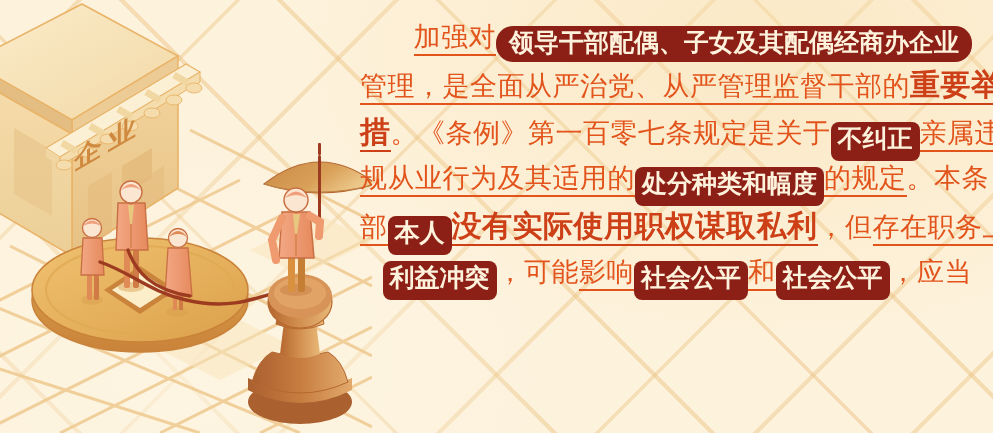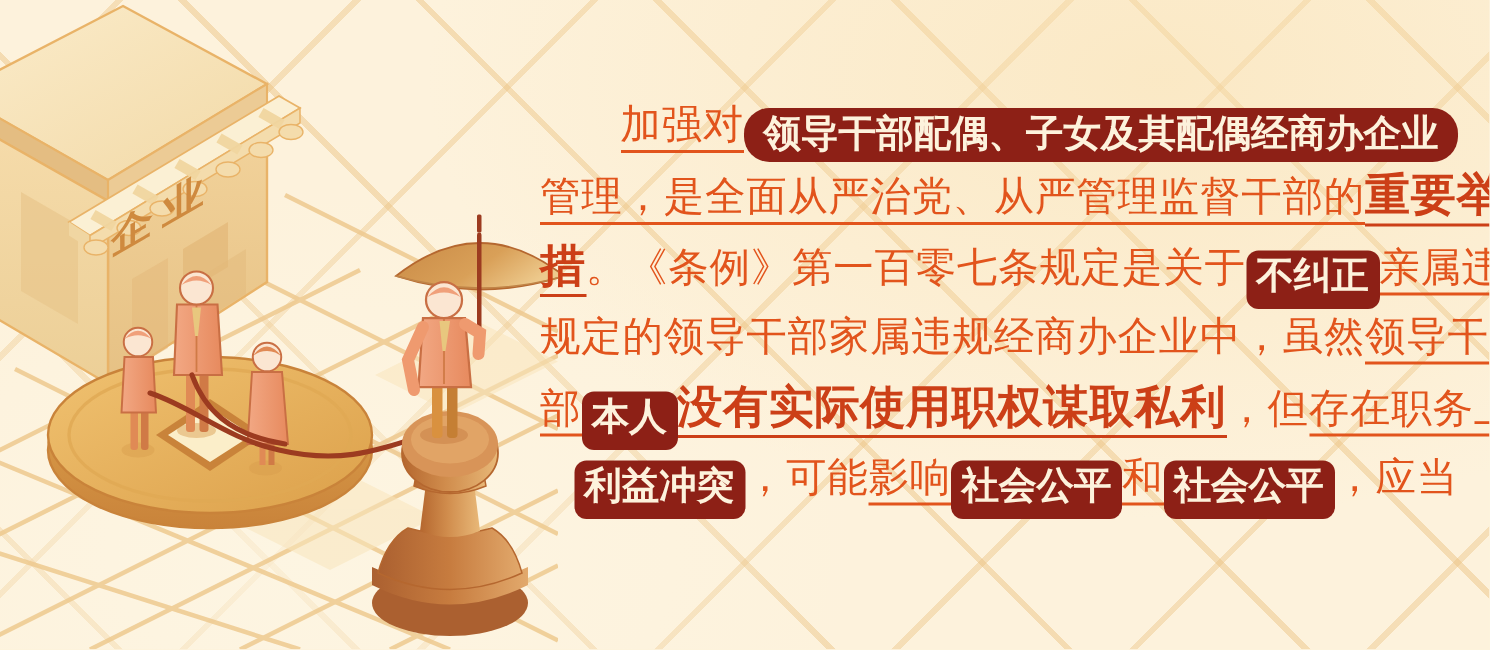--- a/index.html
+++ b/index.html
@@ -59,21 +59,20 @@
   .text-block {
     position: absolute;
     left: 360px;
     top: 14px;
     width: 612px;
     text-align: right;
     line-height: 47px;
     font-size: 27px;
     letter-spacing: 0.5px;
     color: #e2541c;
-    margin-top: 46px;
   }
   .line {
     white-space: nowrap;
     display: block;
     height: 47px;
   }
   .seg { display: inline; }
   .seg.u {
     border-bottom: 2px solid #e2541c;
     padding-bottom: 2px;
@@ -295,18 +294,18 @@
       <path d="M282 218 L272 240 L276 260" fill="none" stroke="#ef9a6f" stroke-width="8" stroke-linecap="round"></path>
       <circle cx="296" cy="200" r="12" fill="#fbe6d2" stroke="#c96f44" stroke-width="1.5"></circle>
       <path d="M285 198 q11 -13 22 0 q-11 -6 -22 0" fill="#f0a07a"></path>
     </g>
   </svg>
 
   <div class="text-block" id="para">
       <span class="line"><span class="seg u">加强对</span><span class="badge pill">领导干部配偶、子女及其配偶经商办企业</span></span>
       <span class="line"><span class="seg u">管理，是全面从严治党、从严管理监督干部的</span><span class="seg b u">重要举</span></span>
       <span class="line"><span class="seg b u">措</span><span class="seg">。《条例》第一百零七条规定是关于</span><span class="badge">不纠正</span><span class="seg u">亲属违</span></span>
-      <span class="line"><span class="seg">规定的领导干部家属违规经商办企业中，虽然</span><span class="seg u">领导干</span></span>
+      <span class="line"><span class="seg u">规从业行为及其适用的</span><span class="badge">处分种类和幅度</span><span class="seg u">的规定</span><span class="seg">。本条</span></span>
       <span class="line"><span class="seg u">部</span><span class="badge">本人</span><span class="seg b u">没有实际使用职权谋取私利</span><span class="seg">，但</span><span class="seg u">存在职务上的</span></span>
       <span class="line"><span class="badge">利益冲突</span><span class="seg">，可能</span><span class="seg u">影响</span><span class="badge">社会公平</span><span class="seg u">和</span><span class="badge">社会公平</span><span class="seg">，应当</span></span>
     </div>
 
 </div>
 
 </body></html>

